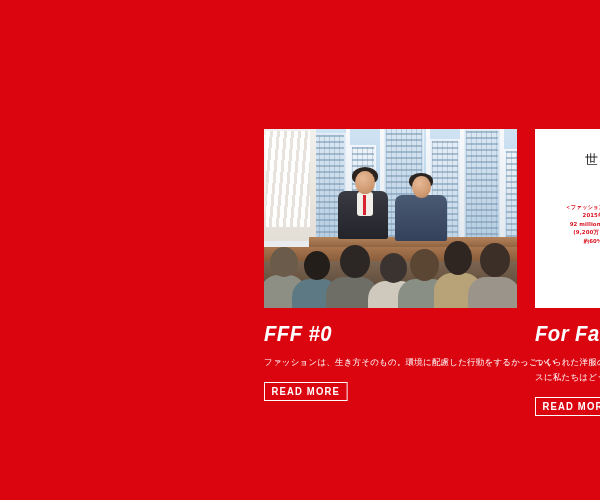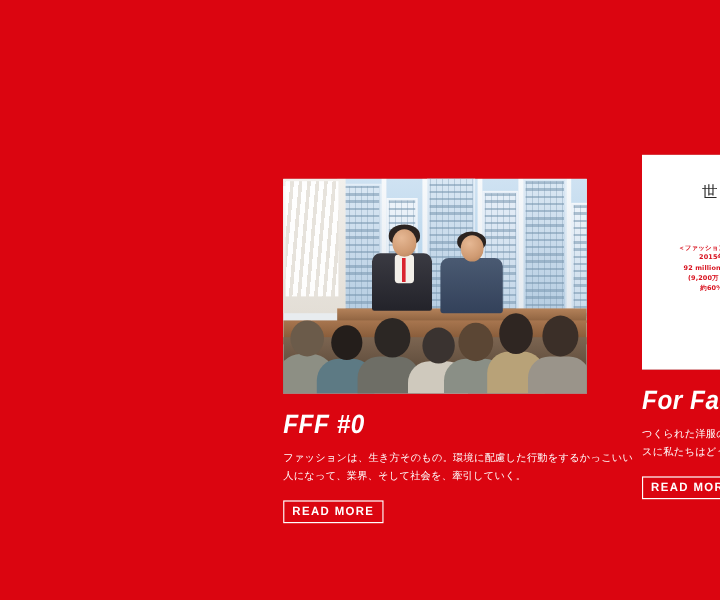--- a/index.html
+++ b/index.html
@@ -49,21 +49,21 @@
     height: 3px;
     background: #ffffff;
   }
 
   
   .card {
     position: absolute;
     top: 129px;
     width: 253px;
   }
-  .card-1 { left: 236px; margin-top: 20px; }
+  .card-1 { left: 264px; }
   .card-2 { left: 535px; }
 
   .card-thumb {
     position: relative;
     width: 253px;
     height: 179px;
     overflow: hidden;
     background: #c9c6c1;
   }
 
@@ -280,21 +280,20 @@
 
           <div class="aud-shoulder" style="left:204px; top:148px; width:52px; height:31px; background:#9a948a;"></div>
           <div class="aud-head" style="left:216px; top:114px; width:30px; height:34px; background:#3b2f28;"></div>
         </div>
       </div>
     </div>
 
     <div class="card-title">FFF #0</div>
     <div class="card-body">
       <div>ファッションは、生き方そのもの。環境に配慮した行動をするかっこいい</div>
-      <div>人になって、業界、そして社会を、牽引していく。</div>
     </div>
     <div class="read-more">READ MORE</div>
   </div>
 
   <div class="card card-2">
     <div class="card-thumb">
       <div class="photo-poster">
         <div class="pp-kanji">世</div>
         <div class="pp-block">
           <div>＜ファッション産業＞</div>

